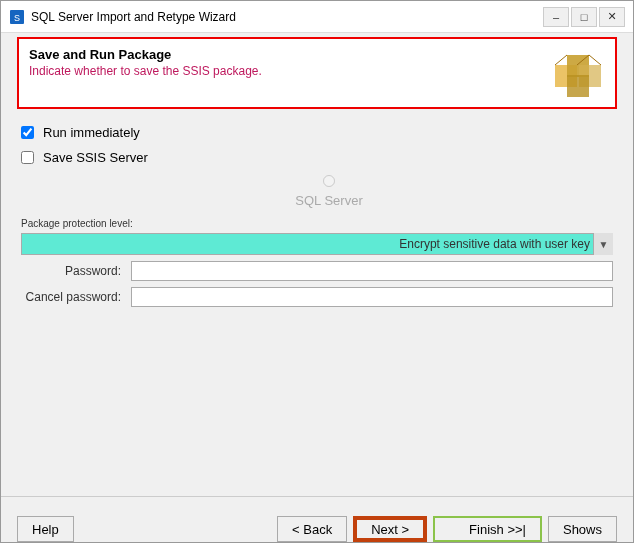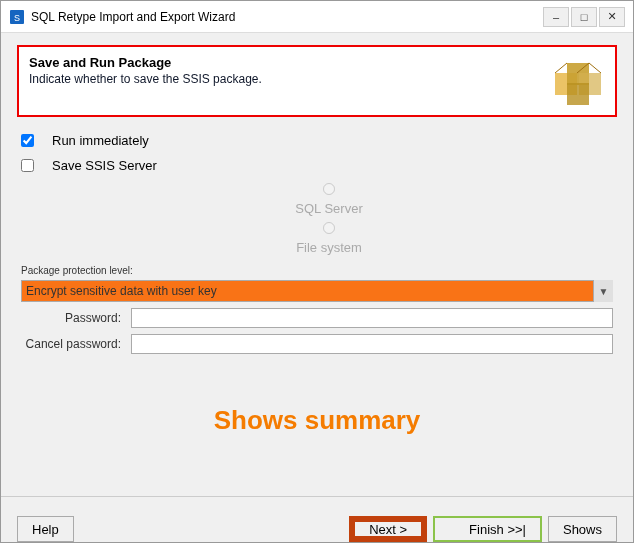--- a/index.html
+++ b/index.html
@@ -53,60 +53,60 @@
       display: flex;
       align-items: center;
       justify-content: center;
       color: #333;
     }
 
     .content {
       flex: 1;
       display: flex;
       flex-direction: column;
-      padding: 12px 16px 10px 16px;
+      padding: 4px 16px 10px 16px;
       overflow: hidden;
     }
 
     .header-box {
       border: 2px solid #e00;
       background: #fff;
       padding: 8px 10px;
       margin-bottom: 16px;
       display: flex;
       align-items: flex-start;
       gap: 10px;
     }
     .header-text { flex: 1; }
     .header-title {
       font-weight: bold;
       font-size: 13px;
       margin-bottom: 2px;
     }
     .header-subtitle {
       font-size: 12px;
-      color: #0f172a;
+      color: #be185d;
     }
     .header-icon {
       width: 52px;
       height: 52px;
       flex-shrink: 0;
       position: relative;
     }
 
     .form-area {
       flex: 1;
       padding: 0 4px;
     }
 
     .checkbox-row {
       display: flex;
       align-items: center;
       margin-bottom: 10px;
-      gap: 18px;
+      gap: 9px;
     }
     .checkbox-input {
       width: 13px;
       height: 13px;
       cursor: pointer;
     }
     .checkbox-label {
       font-size: 13px;
       color: #000;
     }
@@ -138,26 +138,27 @@
       margin-bottom: 4px;
     }
     .select-wrapper {
       position: relative;
       width: 100%;
     }
     .select-field {
       width: 100%;
       height: 22px;
       border: 1px solid #aaa;
-      background: #f97316;
+      background: #5eead4;
       padding: 0 22px 0 4px;
       font-size: 12px;
       appearance: none;
       cursor: pointer;
       color: #333;
+      text-align: right;
     }
     .select-arrow {
       position: absolute;
       right: 0;
       top: 0;
       bottom: 0;
       width: 20px;
       background: #e0e0e0;
       border-left: 1px solid #aaa;
       display: flex;
@@ -218,41 +219,41 @@
     .footer-btn {
       height: 26px;
       padding: 0 14px;
       background: #f0f0f0;
       border: 1px solid #aaa;
       font-size: 13px;
       cursor: pointer;
       color: #000;
     }
     .footer-btn.next-btn {
-      border: 6px solid #c2410c;
+      border: 4px solid #c2410c;
     }
     .footer-btn.finish-btn {
       border: 2px solid #8bc34a;
       background: #f0f0f0;
       padding-left: 34px;
     }
   </style>
 </head>
 <body>
 
 <div class="window">
 
   <div class="title-bar">
     <div class="title-bar-icon">
       <svg width="16" height="16" viewBox="0 0 16 16">
         <rect x="1" y="1" width="14" height="14" rx="1" fill="#1565C0"></rect>
         <text x="8" y="12" font-size="9" fill="#fff" text-anchor="middle" font-family="Arial">S</text>
       </svg>
     </div>
-    <span class="title-bar-text">SQL Retype Import and Export Wizard</span>
+    <span class="title-bar-text">SQL Server Import and Retype Wizard</span>
     <div class="title-bar-controls">
       <button class="title-bar-btn">–</button>
       <button class="title-bar-btn">□</button>
       <button class="title-bar-btn close">✕</button>
     </div>
   </div>
 
   <div class="content">
 
     <div class="header-box">
@@ -285,24 +286,20 @@
       <div class="checkbox-row">
         <input type="checkbox" class="checkbox-input" style="">
         <label class="checkbox-label">Save SSIS Server</label>
       </div>
 
       <div class="radio-row">
         <input type="radio" class="radio-input" name="save-location" disabled="" style="">
         <span class="radio-label">SQL Server</span>
       </div>
 
-      <div class="radio-row">
-        <input type="radio" class="radio-input" name="save-location" disabled="" style="">
-        <span class="radio-label">File system</span>
-      </div>
 
       <div class="field-group">
         <div class="field-label">Package protection level:</div>
         <div class="select-wrapper">
           <select class="select-field">
             <option>Encrypt sensitive data with user key</option>
           </select>
           <div class="select-arrow">▼</div>
         </div>
       </div>
@@ -311,24 +308,22 @@
         <span class="password-label">Password:</span>
         <input type="password" class="password-input" style="">
       </div>
 
       <div class="password-row">
         <span class="password-label">Cancel password:</span>
         <input type="password" class="password-input" style="">
       </div>
     </div>
 
-    <div class="summary-area">
-      <span class="summary-text">Shows summary</span>
-    </div>
   </div>
 
   <div class="footer">
     <button class="footer-btn footer-help">Help</button>
+    <button class="footer-btn">&lt; Back</button>
     <button class="footer-btn next-btn">Next &gt;</button>
     <button class="footer-btn finish-btn">Finish &gt;&gt;|</button>
     <button class="footer-btn">Shows</button>
   </div>
 </div>
 
 </body></html>

